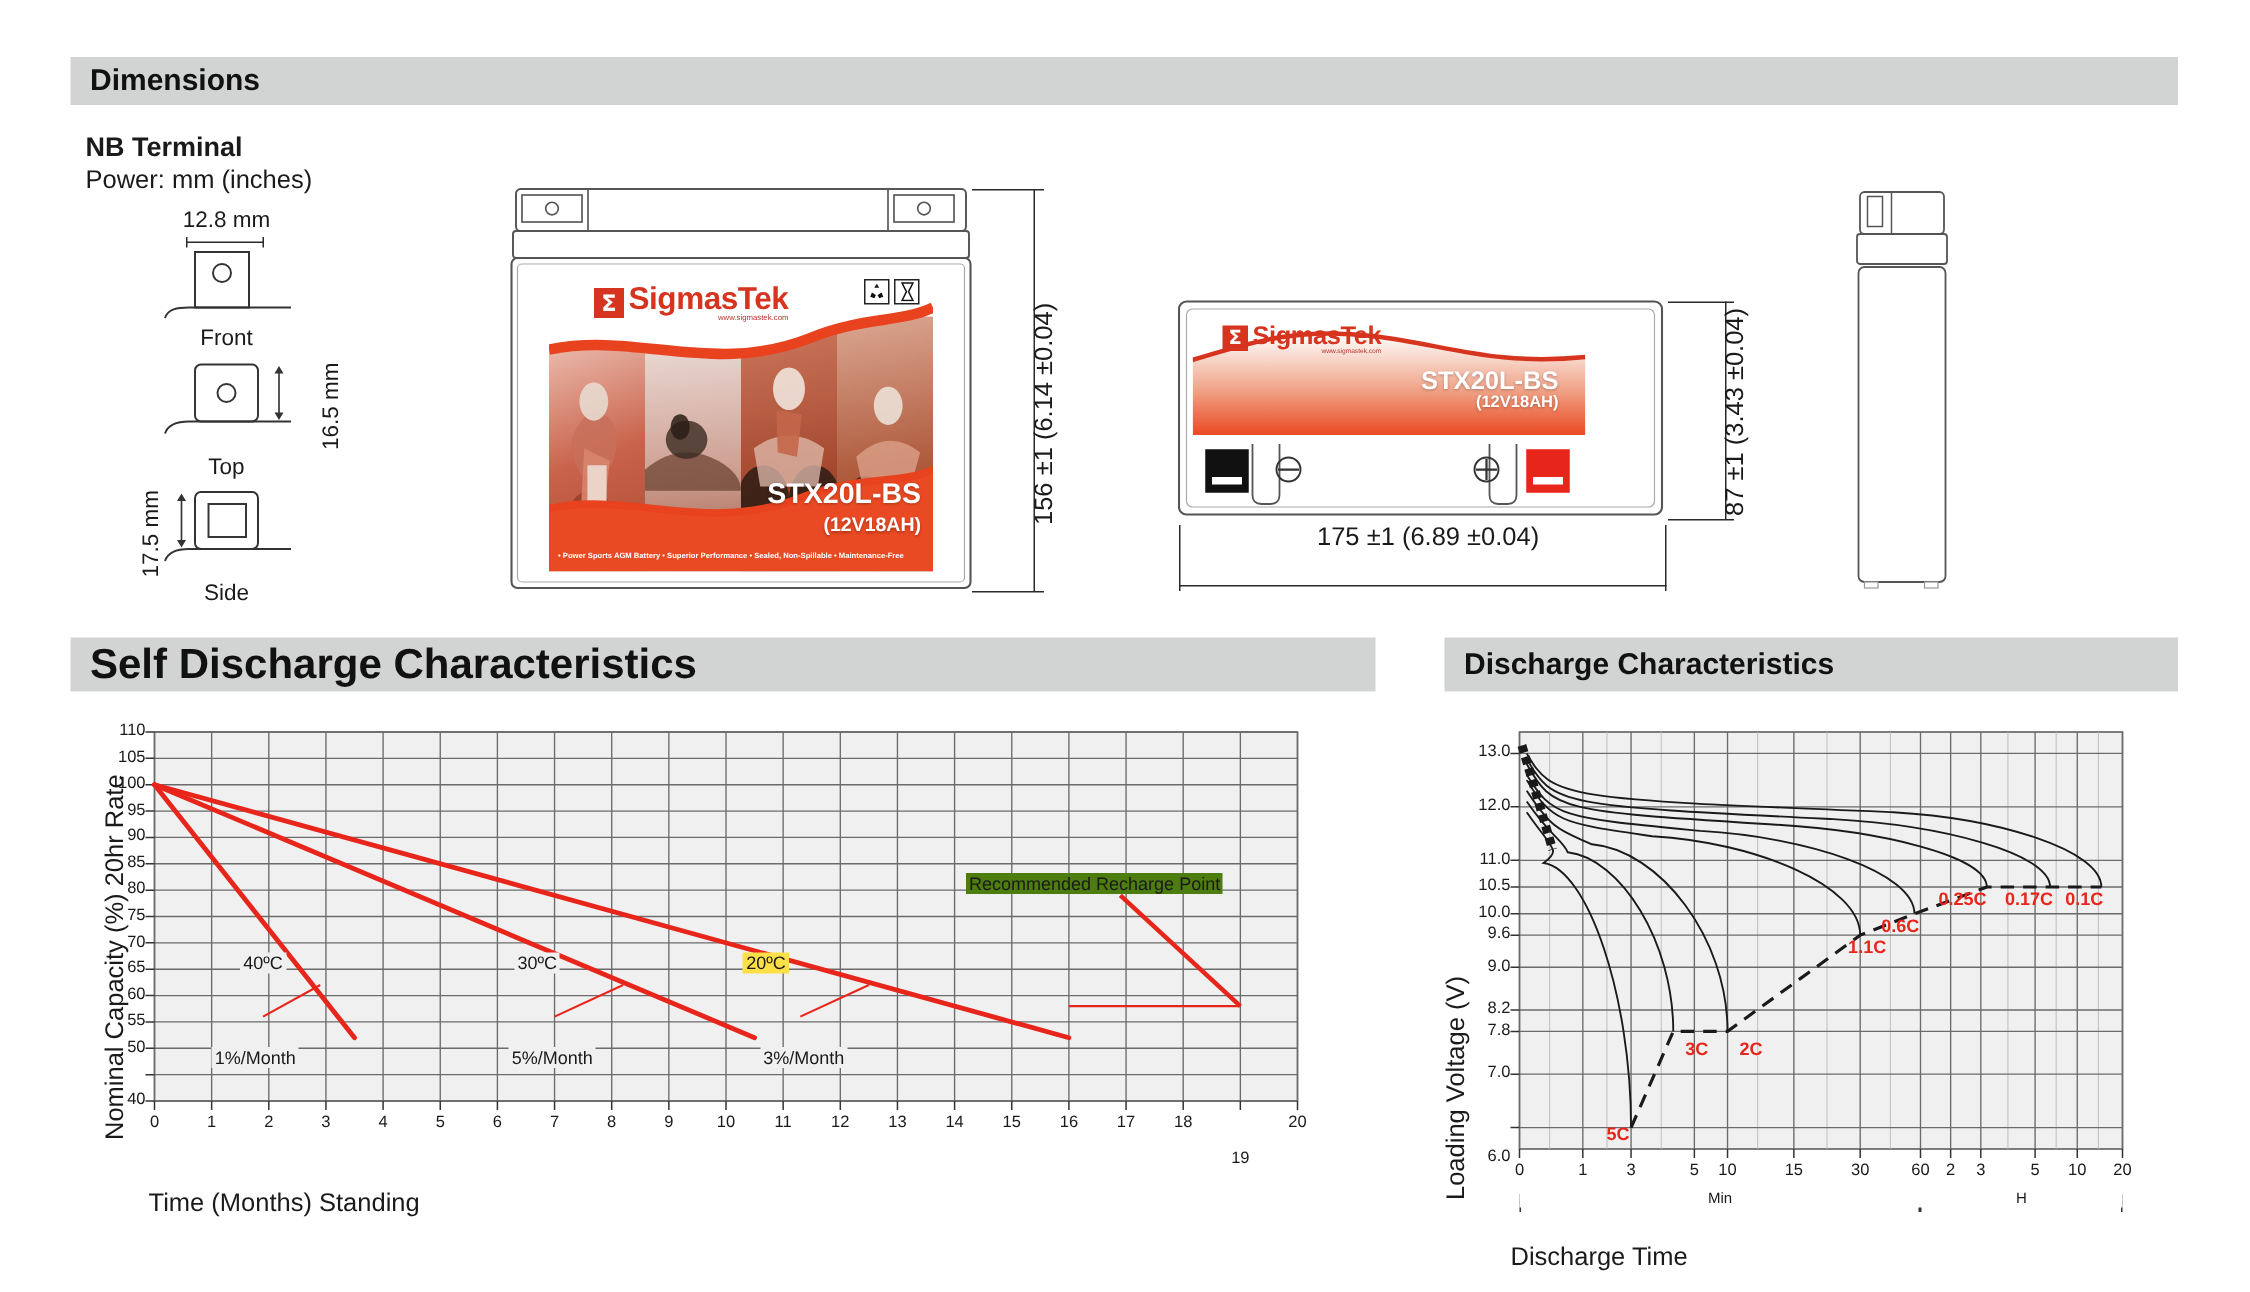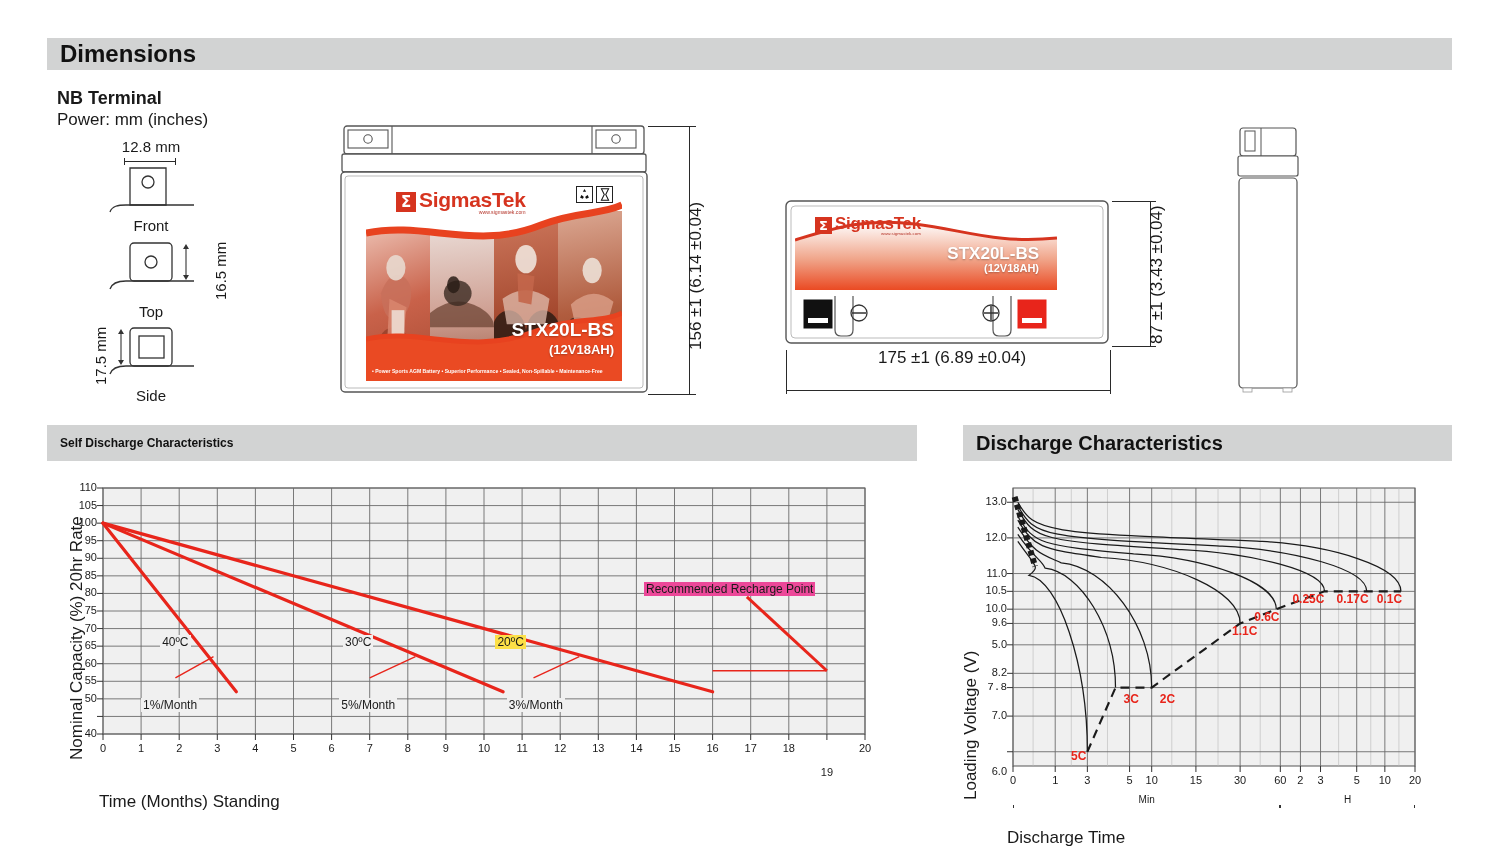--- a/index.html
+++ b/index.html
@@ -15,22 +15,22 @@
   }
   .section-header {
     position:absolute;
     background:#d2d3d3;
     display:flex;
     align-items:center;
     padding-left:13px;
     font-weight:bold;
     color:#111;
   }
-  #hdr-dimensions { left:47px; top:38px; width:1405px; height:32px; font-size:24px; }
-  #hdr-selfdis   { left:47px; top:425px; width:870px; height:36px; font-size:12px; }
+  #hdr-dimensions { left:47px; top:38px; width:1405px; height:32px; font-size:20px; }
+  #hdr-selfdis   { left:47px; top:425px; width:870px; height:36px; font-size:28px; }
   #hdr-discharge { left:963px; top:425px; width:489px; height:36px; font-size:20px; }
 
   #nb-terminal { position:absolute; left:57px; top:88px; font-size:18px; font-weight:bold; }
   #unit-label  { position:absolute; left:57px; top:110px; font-size:17px; }
   .tlabel { position:absolute; font-size:15px; text-align:center; }
   .vlabel { position:absolute; font-size:15px; transform:rotate(-90deg); transform-origin:left top; white-space:nowrap; }
 
   
   .dimline-v { position:absolute; border-left:1px solid #2a2a2a; }
   .dimline-h { position:absolute; border-top:1px solid #2a2a2a; }
@@ -425,37 +425,37 @@
       <line x1="699.89" y1="126.94285714285714" x2="779.9" y2="200.74285714285716" stroke="#e8251b" stroke-width="3"></line>
       <line x1="665.6" y1="200.74285714285716" x2="779.9" y2="200.74285714285716" stroke="#e8251b" stroke-width="1.4"></line>
     </svg>
   <div id="c1-annots">
       <div class="annot" style="left: 113.15px; top: 164.629px; background: rgb(240, 240, 240); padding: 0px 2px;">40ºC</div>
       <div class="annot" style="left: 296.03px; top: 164.629px; background: rgb(240, 240, 240); padding: 0px 2px;">30ºC</div>
       <div class="annot" style="left: 448.43px; top: 164.629px; background: #fde047; padding: 0px 2px;">20ºC</div>
       <div class="annot" style="left: 94.1px; top: 227.886px; background: rgb(240, 240, 240); padding: 0px 2px;">1%/Month</div>
       <div class="annot" style="left: 292.22px; top: 227.886px; background: rgb(240, 240, 240); padding: 0px 2px;">5%/Month</div>
       <div class="annot" style="left: 459.86px; top: 227.886px; background: rgb(240, 240, 240); padding: 0px 2px;">3%/Month</div>
-      <div class="annot" style="left: 597.02px; top: 111.914px; background: #ec4899; padding: 0px 2px;">Recommended Recharge Point</div>
+      <div class="annot" style="left: 597.02px; top: 111.914px; background: #4d7c0f; padding: 0px 2px;">Recommended Recharge Point</div>
     </div>
 </div>
 
 <div class="chart-wrap" id="chart2" style="left:955px; top:470px; width:500px; height:380px;">
   <div class="axis-title-v" style="left:6px; top:330px;">Loading  Voltage (V)</div>
   <div class="axis-title-h" style="left:52px; top:358px;">Discharge Time</div>
   <div id="c2-ylabels">
       <div class="ytick" style="left: 18px; top: 25.2564px; width: 34px;">13.0</div>
       <div class="ytick" style="left: 18px; top: 60.8974px; width: 34px;">12.0</div>
       <div class="ytick" style="left: 18px; top: 96.5385px; width: 34px;">11.0</div>
       <div class="ytick" style="left: 18px; top: 114.359px; width: 34px;">10.5</div>
       <div class="ytick" style="left: 18px; top: 132.179px; width: 34px;">10.0</div>
       <div class="ytick" style="left: 18px; top: 146.436px; width: 34px;">9.6</div>
-      <div class="ytick" style="left: 18px; top: 167.821px; width: 34px;">5.0</div>
+      <div class="ytick" style="left: 18px; top: 167.821px; width: 34px;">9.0</div>
       <div class="ytick" style="left: 18px; top: 196.333px; width: 34px;">8.2</div>
-      <div class="ytick" style="left: 18px; top: 210.59px; width: 34px; font-family: Liberation Mono, monospace;">7.8</div>
+      <div class="ytick" style="left: 18px; top: 210.59px; width: 34px;">7.8</div>
       <div class="ytick" style="left: 18px; top: 239.103px; width: 34px;">7.0</div>
       <div class="ytick" style="left: 18px; top: 274.744px; width: 34px; margin-top: 20px;">6.0</div>
     </div>
   <div id="c2-xlabels">
       <div class="xtick" style="left: 47px; top: 304px; width: 22px;">0</div>
       <div class="xtick" style="left: 89.21px; top: 304px; width: 22px;">1</div>
       <div class="xtick" style="left: 121.37px; top: 304px; width: 22px;">3</div>
       <div class="xtick" style="left: 163.58px; top: 304px; width: 22px;">5</div>
       <div class="xtick" style="left: 185.69px; top: 304px; width: 22px;">10</div>
       <div class="xtick" style="left: 229.91px; top: 304px; width: 22px;">15</div>

